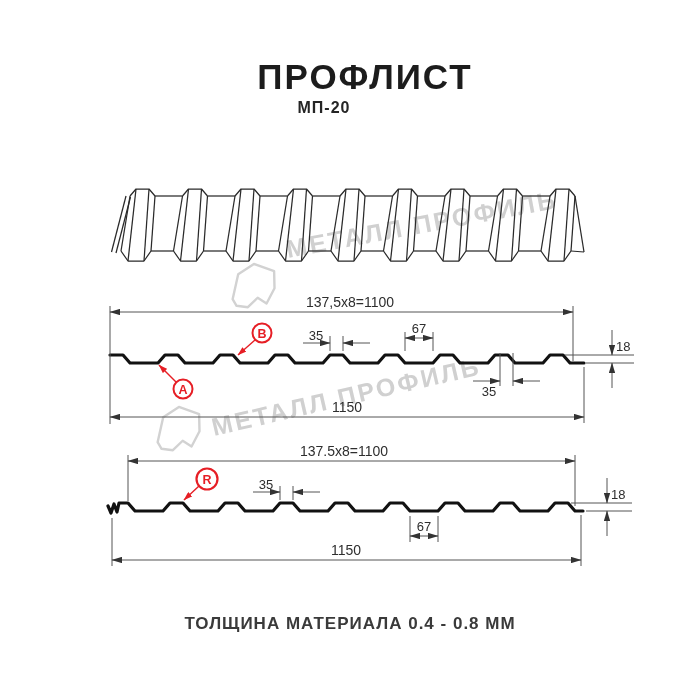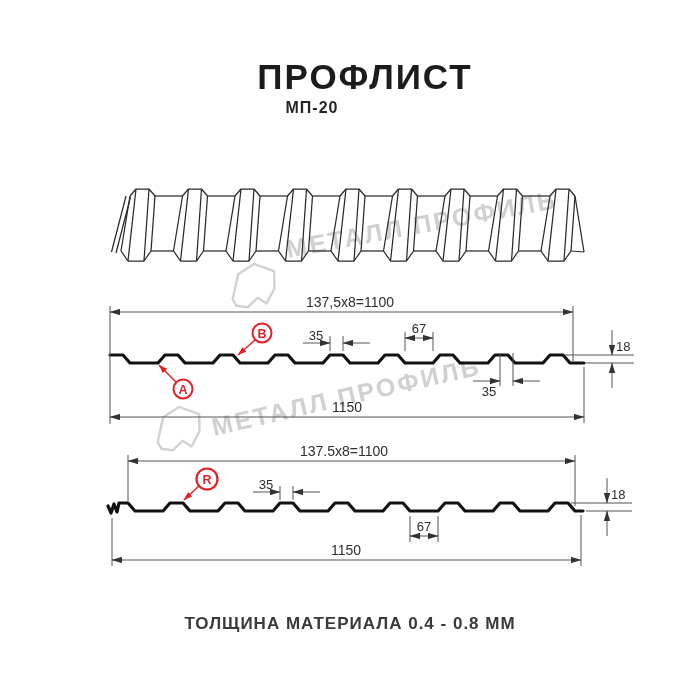--- a/index.html
+++ b/index.html
@@ -1,20 +1,20 @@
 <!DOCTYPE html>
 <html><head>
 <meta charset="utf-8">
 <style>
   html,body{margin:0;padding:0;background:#ffffff;}
   .page{position:relative;width:700px;height:700px;background:#fff;overflow:hidden;
         font-family:"Liberation Sans","DejaVu Sans",sans-serif;}
   .title{position:absolute;left:0;top:57px;width:700px;text-align:center;
          font-size:35px;font-weight:bold;letter-spacing:2px;color:#1c1c1c;margin-left:15px;}
-  .subtitle{position:absolute;left:0;top:99px;width:624px;text-align:center;
+  .subtitle{position:absolute;left:12px;top:99px;width:624px;text-align:center;
          font-size:16px;font-weight:600;letter-spacing:1px;color:#252525;}
   .footer{position:absolute;left:0;top:614px;width:700px;text-align:center;
          font-size:17px;font-weight:600;letter-spacing:1px;color:#3a3a3a;}
   svg{position:absolute;left:0;top:0;}
   .dimtxt{font-family:"Liberation Sans","DejaVu Sans",sans-serif;font-size:13px;fill:#2e2e2e;}
   .dimtxt-big{font-family:"Liberation Sans","DejaVu Sans",sans-serif;font-size:14px;fill:#2e2e2e;}
   .redtxt{font-family:"Liberation Sans","DejaVu Sans",sans-serif;font-size:12.5px;fill:#e61e25;font-weight:600;}
   .wm{font-family:"Liberation Sans","DejaVu Sans",sans-serif;font-size:25px;font-weight:bold;
       letter-spacing:2.5px;fill:#d0d0d0;}
   .thin{stroke:#555;stroke-width:1;fill:none;}

